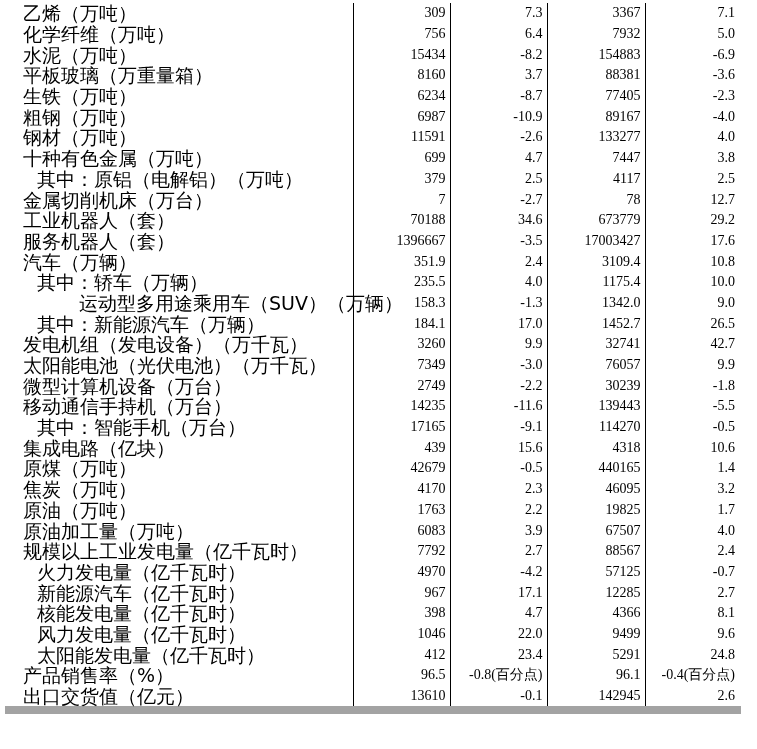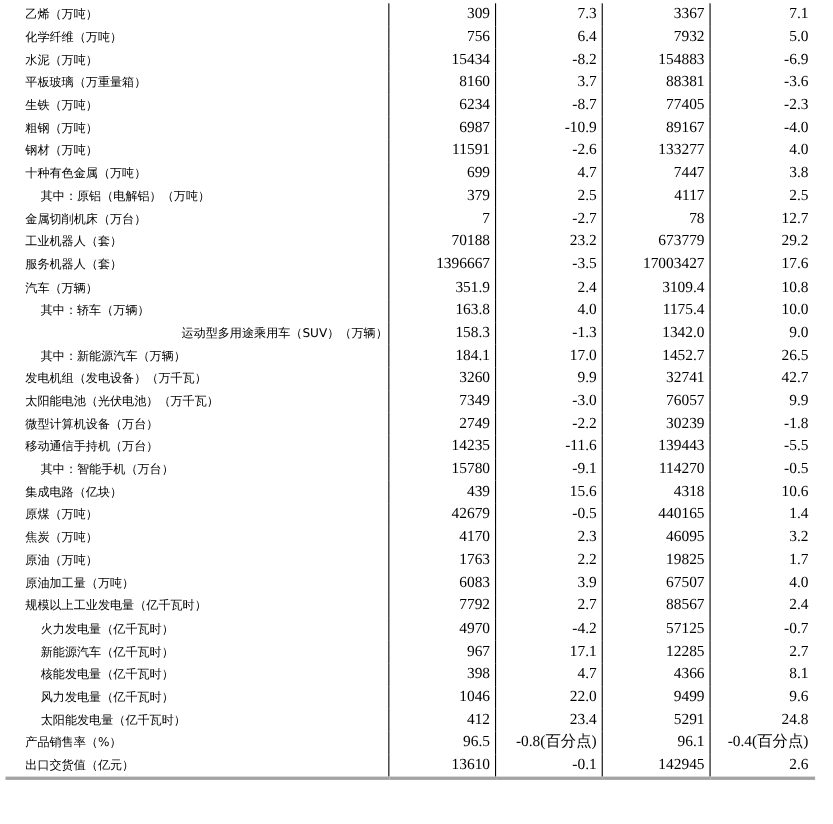--- a/index.html
+++ b/index.html
@@ -9,35 +9,35 @@
       width: 736px;
       border-collapse: collapse;
       table-layout: fixed;
       font-family: "DejaVu Sans", sans-serif;
       color: #000;
     }
     .tbl td {
       height: 20.7px; padding: 0; line-height: 20px;
       white-space: nowrap; overflow: visible;
     }
-    .c-name { width: 348px; font-size: 11px; padding-left: 18px !important; box-sizing: border-box; }
+    .c-name { width: 348px; font-size: 19px; padding-left: 18px !important; box-sizing: border-box; }
     .c-num {
       text-align: right;
       font-family: "Liberation Serif", serif;
       font-size: 14px;
       box-sizing: border-box;
       padding-right: 4px !important;
     }
     .c1 { width: 97px; border-left: 1px solid #000; }
     .c2 { width: 97px; border-left: 1px solid #000; margin-top: 32px; }
     .c3 { width: 98px; border-left: 1px solid #000; text-align: right; }
     .c4 { width: 96px; border-left: 1px solid #000; padding-right: 6px !important; }
     .ind1 { padding-left: 32px !important; }
     .ind2 { padding-left: 74px !important; text-align: right; }
-    .last td { border-bottom: 3px solid #a3a3a3; }
+    .last td { border-bottom: 8px solid #a3a3a3; }
   </style>
 </head>
 <body>
 
 <table class="tbl">
   <tbody id="tbody">
       <tr>
         <td class="c-name">乙烯（万吨）</td>
         <td class="c-num c1">309</td>
         <td class="c-num c2">7.3</td>
@@ -103,41 +103,41 @@
       <tr>
         <td class="c-name">金属切削机床（万台）</td>
         <td class="c-num c1">7</td>
         <td class="c-num c2">-2.7</td>
         <td class="c-num c3">78</td>
         <td class="c-num c4">12.7</td>
       </tr>
       <tr>
         <td class="c-name">工业机器人（套）</td>
         <td class="c-num c1">70188</td>
-        <td class="c-num c2">23.2</td>
+        <td class="c-num c2">34.6</td>
         <td class="c-num c3">673779</td>
         <td class="c-num c4">29.2</td>
       </tr>
       <tr>
         <td class="c-name">服务机器人（套）</td>
         <td class="c-num c1">1396667</td>
         <td class="c-num c2">-3.5</td>
         <td class="c-num c3">17003427</td>
         <td class="c-num c4">17.6</td>
       </tr>
       <tr>
         <td class="c-name">汽车（万辆）</td>
         <td class="c-num c1">351.9</td>
         <td class="c-num c2">2.4</td>
         <td class="c-num c3">3109.4</td>
         <td class="c-num c4">10.8</td>
       </tr>
       <tr>
         <td class="c-name ind1">其中：轿车（万辆）</td>
-        <td class="c-num c1">163.8</td>
+        <td class="c-num c1">235.5</td>
         <td class="c-num c2">4.0</td>
         <td class="c-num c3">1175.4</td>
         <td class="c-num c4">10.0</td>
       </tr>
       <tr>
         <td class="c-name ind2">运动型多用途乘用车（SUV）（万辆）</td>
         <td class="c-num c1">158.3</td>
         <td class="c-num c2">-1.3</td>
         <td class="c-num c3">1342.0</td>
         <td class="c-num c4">9.0</td>
@@ -172,21 +172,21 @@
       </tr>
       <tr>
         <td class="c-name">移动通信手持机（万台）</td>
         <td class="c-num c1">14235</td>
         <td class="c-num c2">-11.6</td>
         <td class="c-num c3">139443</td>
         <td class="c-num c4">-5.5</td>
       </tr>
       <tr>
         <td class="c-name ind1">其中：智能手机（万台）</td>
-        <td class="c-num c1">15780</td>
+        <td class="c-num c1">17165</td>
         <td class="c-num c2">-9.1</td>
         <td class="c-num c3">114270</td>
         <td class="c-num c4">-0.5</td>
       </tr>
       <tr>
         <td class="c-name">集成电路（亿块）</td>
         <td class="c-num c1">439</td>
         <td class="c-num c2">15.6</td>
         <td class="c-num c3">4318</td>
         <td class="c-num c4">10.6</td>

